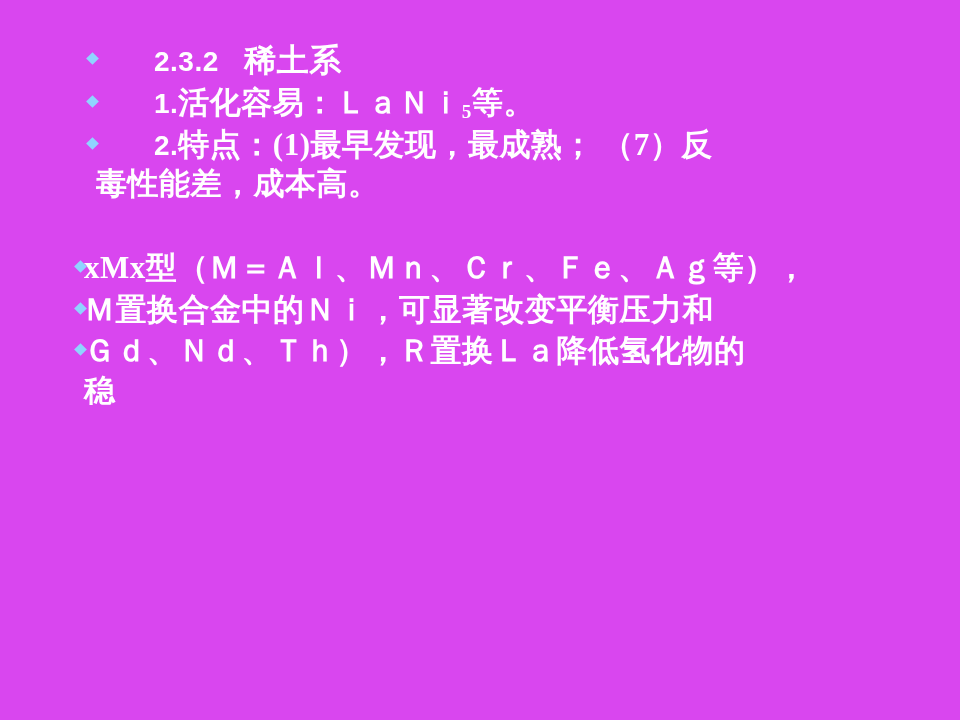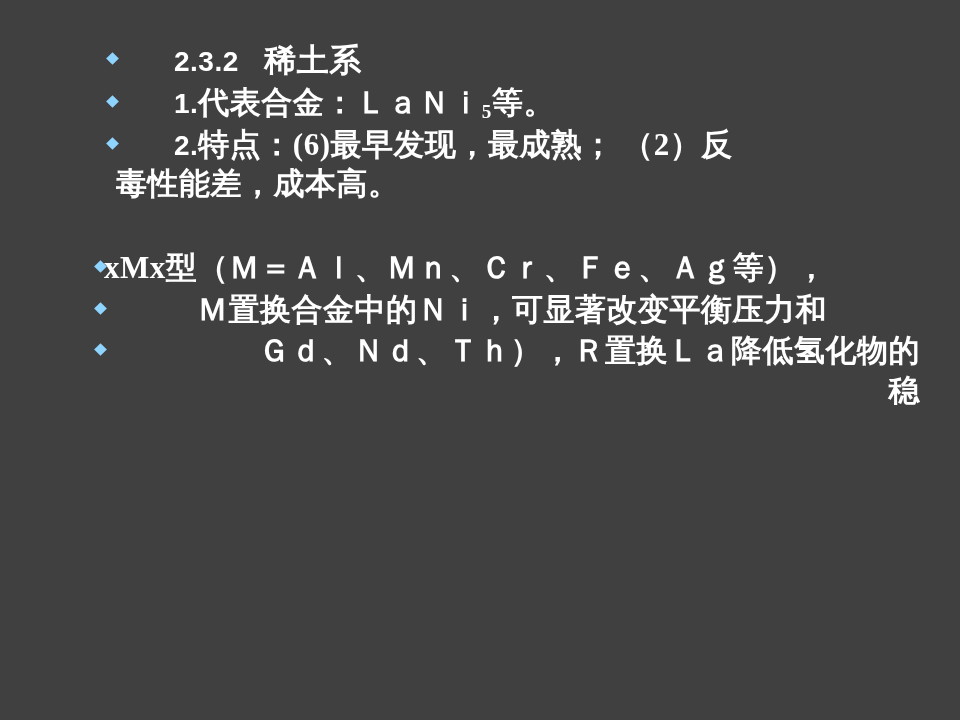--- a/index.html
+++ b/index.html
@@ -10,23 +10,23 @@
     width: 960px;
     height: 720px;
     background: #0d8ef0;
     font-family: "Liberation Sans", sans-serif;
     overflow: hidden;
   }
   .slide {
     position: relative;
     width: 960px;
     height: 720px;
-    background: #404040;
+    background: #d946ef;
     box-sizing: border-box;
-    padding: 40px 40px 0 60px;
+    padding: 40px 40px 0 40px;
   }
   .bullet-list {
     list-style: none;
     margin: 0;
     padding: 0;
   }
   .bullet-item {
     position: relative;
     padding-left: 56px;
     margin-bottom: 2px;
@@ -73,40 +73,40 @@
 <div class="slide">
   <ul class="bullet-list">
 
     <li class="bullet-item line-title">
       <span class="bullet-marker"></span>
       <span class="indent-first"></span><span class="num">2.3.2</span><span>&nbsp;&nbsp;&nbsp;</span><span>稀土系</span>
     </li>
 
     <li class="bullet-item">
       <span class="bullet-marker"></span>
-      <span class="indent-first"></span><span class="num">1.</span><span>代表合金：ＬａＮｉ</span><sub>5</sub><span>等。</span>
+      <span class="indent-first"></span><span class="num">1.</span><span>活化容易：ＬａＮｉ</span><sub>5</sub><span>等。</span>
     </li>
 
     <li class="bullet-item">
       <span class="bullet-marker"></span>
-      <span class="indent-first"></span><span class="num">2.</span><span>特点：(6)最早发现，最成熟； （2）反</span>
+      <span class="indent-first"></span><span class="num">2.</span><span>特点：(1)最早发现，最成熟； （7）反</span>
       <span class="blk">毒性能差，成本高。</span>
     </li>
 
 
     <li class="bullet-item" style="padding-left:44px;margin-top:44px;">
       <span class="bullet-marker" style="left:36px;"></span>
       <span>xMx型（Ｍ＝Ａｌ、Ｍｎ、Ｃｒ、Ｆｅ、Ａｇ等），</span>
     </li>
 
-    <li class="bullet-item" style="padding-left:44px;text-align:center;">
+    <li class="bullet-item" style="padding-left:44px;">
       <span class="bullet-marker" style="left:36px;"></span>
       <span>Ｍ置换合金中的Ｎｉ，可显著改变平衡压力和</span>
     </li>
 
-    <li class="bullet-item" style="padding-left:44px;text-align:right;">
+    <li class="bullet-item" style="padding-left:44px;">
       <span class="bullet-marker" style="left:36px;"></span>
       <span>Ｇｄ、Ｎｄ、Ｔｈ），Ｒ置换Ｌａ降低氢化物的</span>
       <span class="blk">稳</span>
     </li>
 
   </ul>
 </div>
 
 </body></html>

